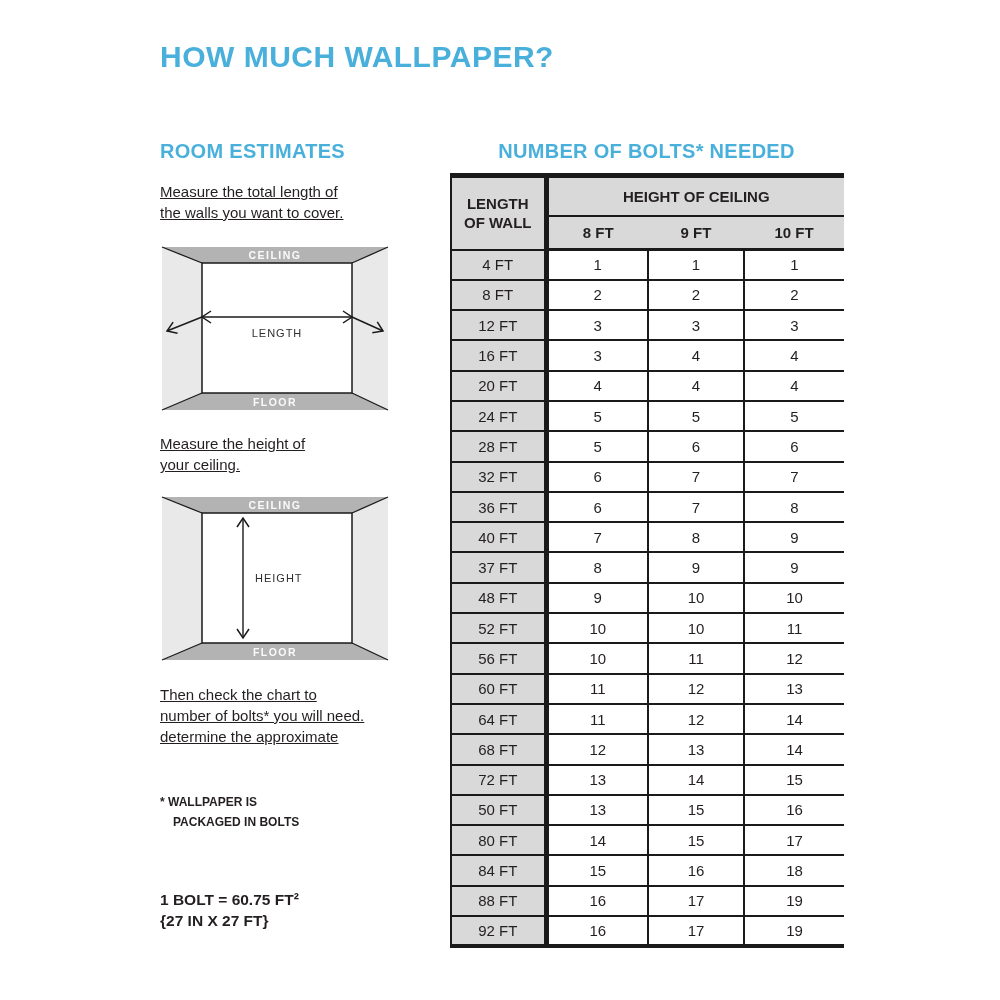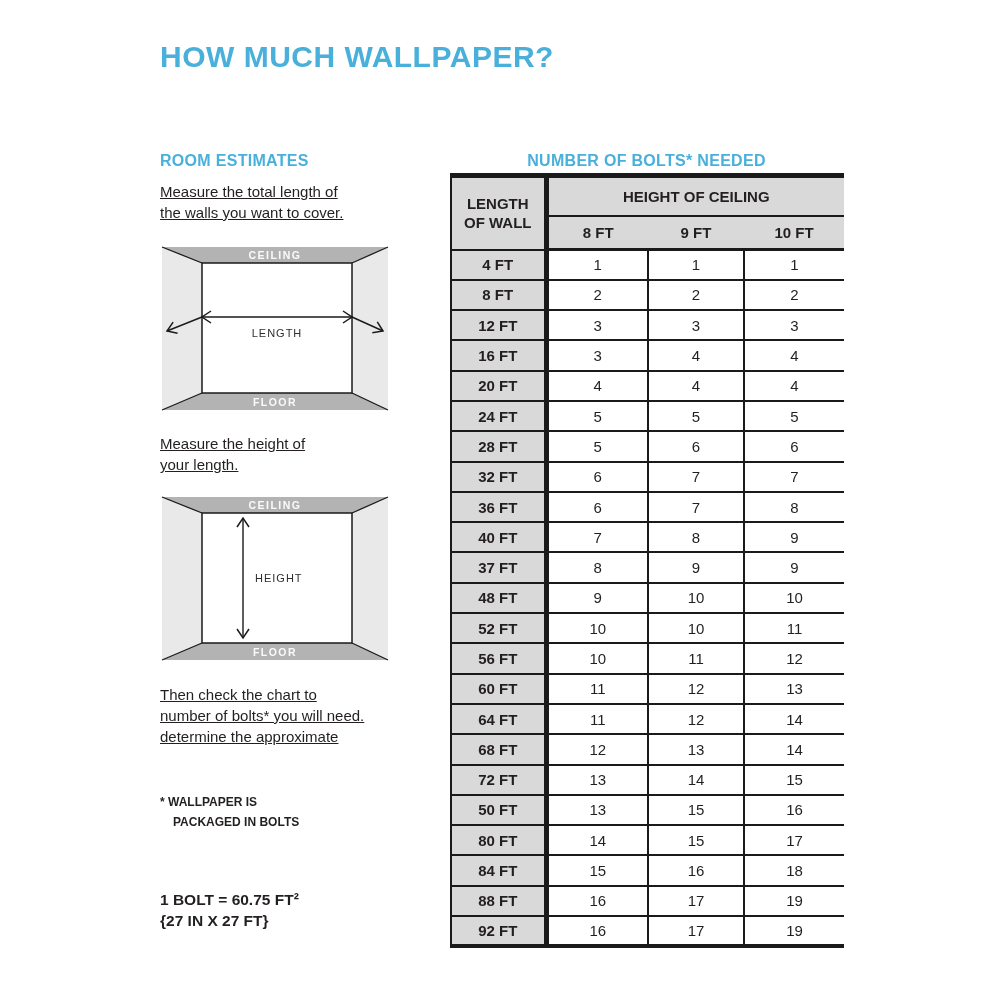--- a/index.html
+++ b/index.html
@@ -7,21 +7,21 @@
     --cell-gray:#d9d9d9; --wall-side:#e9e9e9; --wall-band:#b3b3b3;
   }
   *{margin:0;padding:0;box-sizing:border-box;}
   html,body{width:1000px;height:1000px;background:#fff;overflow:hidden;}
   body{font-family:"Liberation Sans",sans-serif;color:var(--ink);position:relative;}
 
   .abs{position:absolute;}
 
   .page-title{left:160px;top:40px;font-size:30px;font-weight:bold;color:var(--accent);letter-spacing:.5px;}
 
-  .section-heading{font-size:16px;font-weight:bold;color:var(--accent);letter-spacing:.3px;top:152px;}
+  .section-heading{font-size:20px;font-weight:bold;color:var(--accent);letter-spacing:.3px;top:140px;}
   .heading-left{left:160px;}
   .heading-table{left:450px;width:393px;text-align:center;}
 
   .para{left:160px;font-size:15px;line-height:21px;color:var(--ink);text-decoration:underline;}
   .p1{top:181px;}
   .p2{top:433px;}
   .p3{top:684px;}
 
   .diagram{left:160px;width:230px;height:167px;}
   .diag1{top:245px;}
@@ -45,21 +45,21 @@
   col.c1{width:95px;} col.c2{width:102px;} col.c3{width:96px;} col.c4{width:100px;}
   th,td{padding:0;text-align:center;vertical-align:middle;font-size:15px;color:var(--ink);}
   thead th{background:var(--cell-gray);font-weight:bold;}
   tr.group-row{height:40px;}
   tr.sub-row{height:34px;}
   .corner-cell{background:var(--cell-gray);border-right:5px solid var(--line);font-weight:bold;line-height:19px;}
   .group-cell{border-bottom:2px solid var(--line);}
   .sub-row th{border-bottom:3px solid var(--line);}
   tbody tr{height:30.3px;}
   tbody th,tbody td{border-top:2px solid var(--line);}
-  tbody th{background:var(--cell-gray);font-weight:bold;border-right:5px solid var(--line);margin-top:6px;}
+  tbody th{background:var(--cell-gray);font-weight:normal;border-right:5px solid var(--line);margin-top:6px;}
   tbody td{font-weight:normal;background:#fff;}
   tbody td + td{border-left:2px solid var(--line);}
 </style>
 </head>
 <body>
 
 <h1 class="abs page-title">HOW MUCH WALLPAPER?</h1>
 
 <div class="abs section-heading heading-left">ROOM ESTIMATES</div>
 <div class="abs section-heading heading-table">NUMBER OF BOLTS* NEEDED</div>
@@ -86,21 +86,21 @@
   <line class="arrow" x1="42" y1="72" x2="192" y2="72" marker-start="url(#ah1)" marker-end="url(#ah1)"></line>
   <line class="arrow" x1="42" y1="72" x2="7" y2="86" marker-end="url(#ah1)"></line>
   <line class="arrow" x1="192" y1="72" x2="223" y2="86" marker-end="url(#ah1)"></line>
   <text class="svg-band-label" x="115" y="14" text-anchor="middle">CEILING</text>
   <text class="svg-band-label" x="115" y="161" text-anchor="middle">FLOOR</text>
   <text class="svg-dim-label" x="117" y="92" text-anchor="middle">LENGTH</text>
 </svg>
 
 <div class="abs para p2">
   <div>Measure the height of</div>
-  <div>your length.</div>
+  <div>your ceiling.</div>
 </div>
 
 <svg class="abs diagram diag2" viewBox="0 0 230 167">
   <defs>
     <marker id="ah2" markerUnits="userSpaceOnUse" markerWidth="14" markerHeight="14" viewBox="0 0 14 14" refX="12" refY="7" orient="auto-start-reverse">
       <path d="M3,1 L12,7 L3,13" fill="none" stroke="#1a1a1a" stroke-width="1.5"></path>
     </marker>
   </defs>
   <rect class="side" x="2" y="2" width="226" height="163"></rect>
   <polygon class="band" points="2,2 228,2 192,18 42,18"></polygon>

